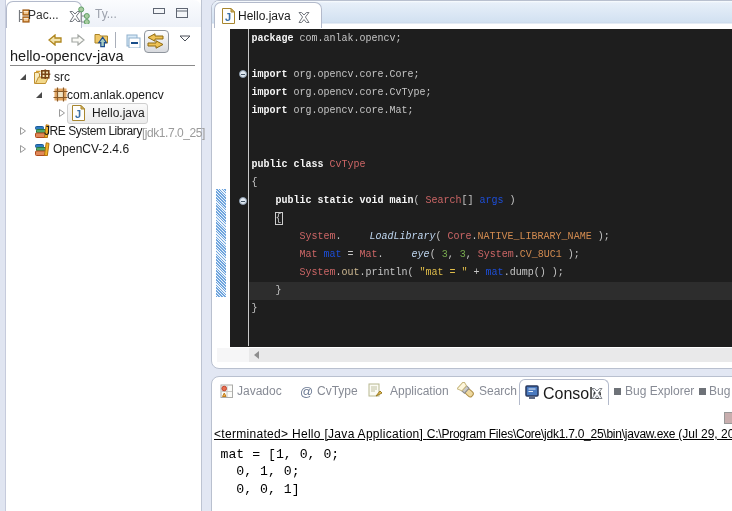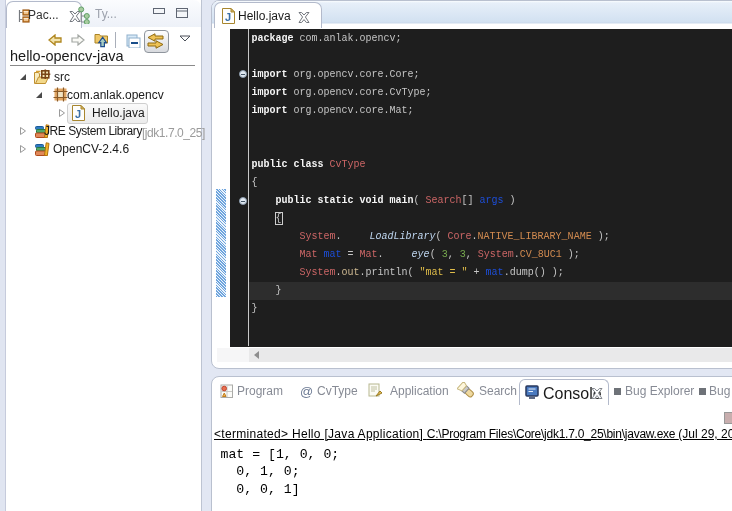--- a/index.html
+++ b/index.html
@@ -243,21 +243,21 @@
   <div class="abs" id="hsbarr"></div>
 
   <div class="abs" id="bpanel"></div>
 
   <svg class="abs" style="left:220px;top:383px" width="14" height="16" viewBox="0 0 14 14">
     <rect x="1" y="1" width="11.5" height="12.5" fill="#FBFBF8" stroke="#ABABA8"></rect>
     <path d="M7 2 V13 M1.5 7.5 H12" stroke="#C8C8C4"></path>
     <circle cx="4.2" cy="4.5" r="2.3" fill="#E87050" stroke="#C04028"></circle>
     <path d="M2.5 12.5 L4.3 9 L6 12.5 Z" fill="#F0B050" stroke="#C08020"></path>
   </svg>
-  <div class="abs btab" style="left:237px">Program</div>
+  <div class="abs btab" style="left:237px">Javadoc</div>
   <div class="abs btab" style="left:300px;font-size:13px;color:#6C7A94">@</div>
   <div class="abs btab" style="left:317px">CvType</div>
   <svg class="abs" style="left:368px;top:383px" width="16" height="15" viewBox="0 0 16 15">
     <rect x="1" y="1" width="10" height="12" fill="#FBFBF4" stroke="#B8B890"></rect>
     <path d="M3 4 H9 M3 6 H9 M3 8 H7" stroke="#C0C0A0"></path>
     <path d="M8 13 L14 10 L12 8 Z" fill="#E8C05A" stroke="#9A7A20"></path>
   </svg>
   <div class="abs btab" style="left:390px">Application</div>
   <svg class="abs" style="left:457px;top:382px" width="19" height="17" viewBox="0 0 19 17">
     <g transform="rotate(42 9 8)">

